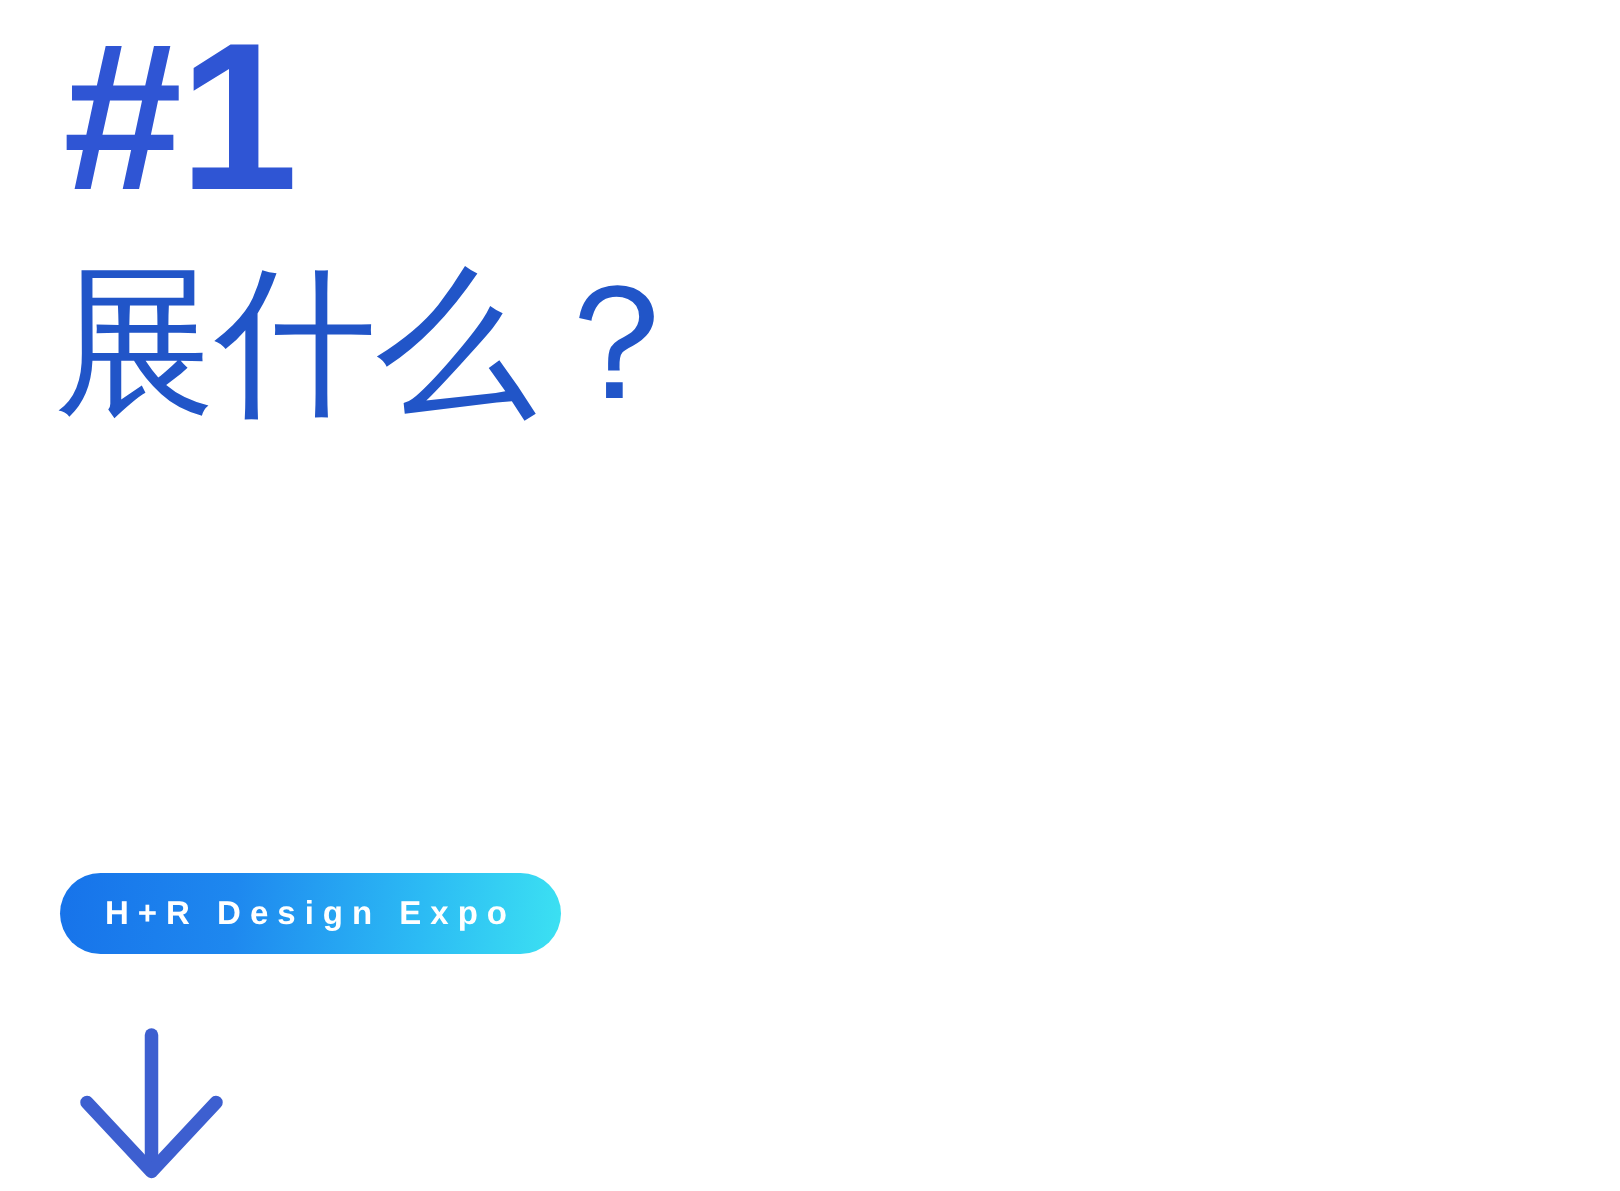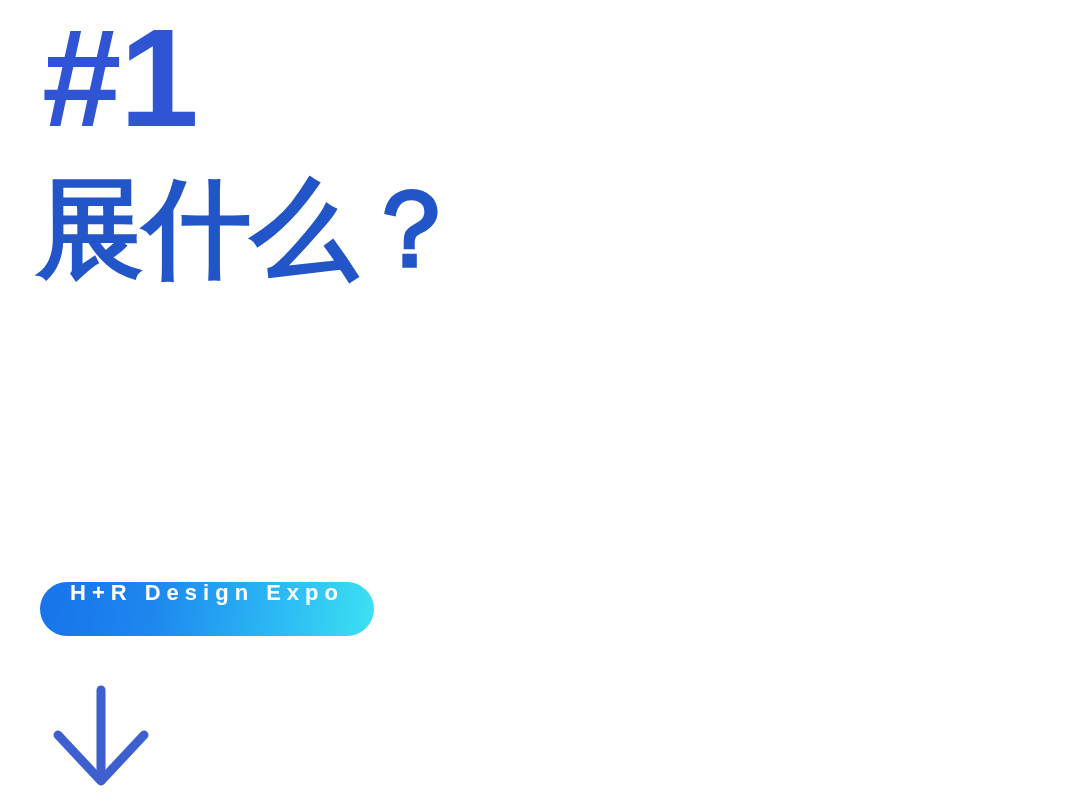--- a/index.html
+++ b/index.html
@@ -36,21 +36,21 @@
   
   .headline {
     position: absolute;
     left: 36px;
     top: 172px;
     width: 1010px;
   }
 
   .headline-line {
     font-family: "DejaVu Sans", "Liberation Sans", sans-serif;
-    font-weight: 700;
+    font-weight: 400;
     line-height: 1.06;
     white-space: nowrap;
     letter-spacing: -1px;
   }
 
   .headline-line.l1 {
     font-size: 108px;
     color: #2155c8;
     margin-bottom: 8px;
   }
@@ -75,20 +75,21 @@
   .headline-line.l3 { margin-top: 10px; }
 
   
   .badge-pill {
     position: absolute;
     left: 40px;
     top: 582px;
     height: 54px;
     padding: 0 30px;
     display: inline-flex;
+    align-items: center;
     border-radius: 27px;
     background-image: linear-gradient(96deg, #1773ea 0%, #1e88ef 35%, #2cbbf4 72%, #3ce1f2 100%);
     box-sizing: border-box;
   }
 
   .badge-pill-label {
     color: #ffffff;
     font-family: "Liberation Sans", "DejaVu Sans", sans-serif;
     font-size: 22px;
     font-weight: 700;

